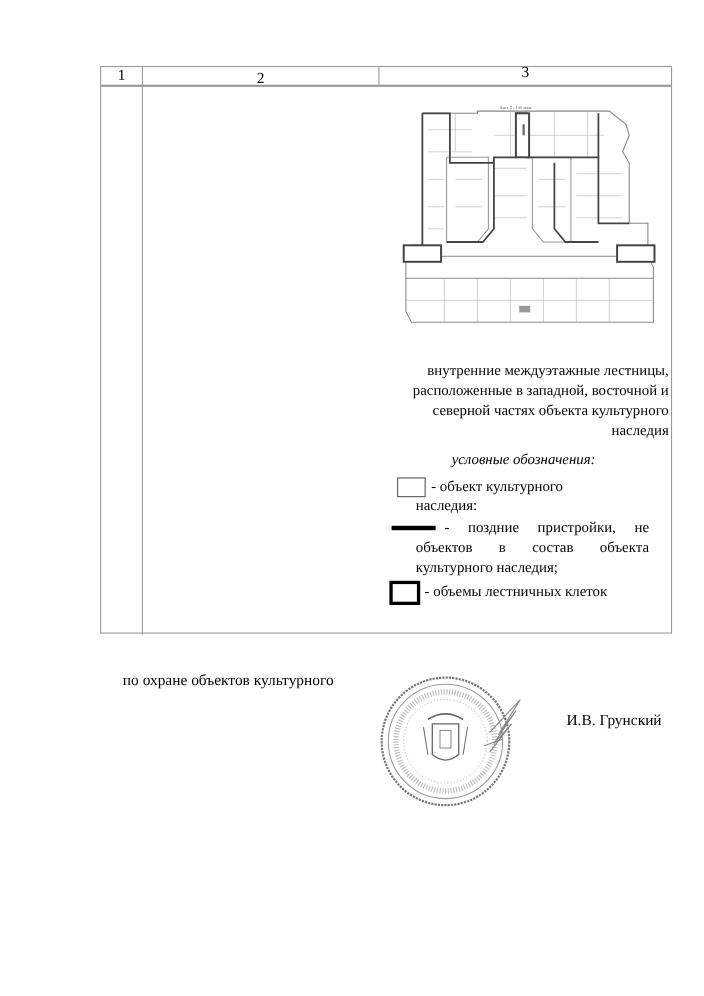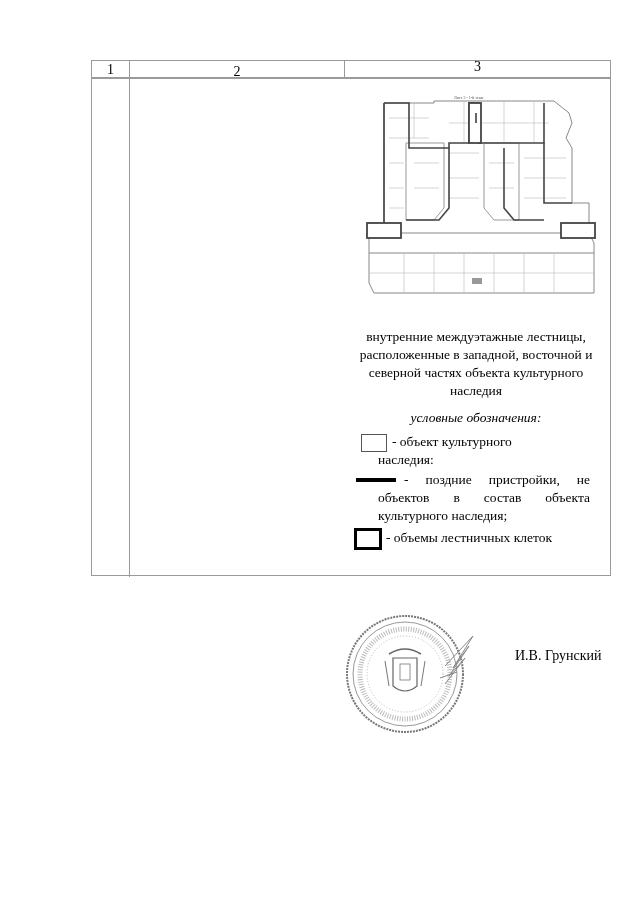--- a/index.html
+++ b/index.html
@@ -2,21 +2,21 @@
 <html><head>
 <meta charset="utf-8">
 <style>
   html,body{margin:0;padding:0;background:#fff;}
   body{width:640px;height:905px;position:relative;overflow:hidden;font-family:"Liberation Serif","DejaVu Serif",serif;color:#000;}
   .tbl{position:absolute;left:91px;top:60px;width:520px;height:516px;border:1px solid #9a9a9a;box-sizing:border-box;}
   .hdr{position:absolute;left:0;top:0;width:100%;height:16px;border-bottom:2px solid #9a9a9a;box-sizing:content-box;}
   .vline{position:absolute;top:0;width:1px;background:#9a9a9a;}
   .hcell{position:absolute;top:0;height:16px;text-align:center;font-size:14px;line-height:18px;}
   .plan{position:absolute;left:354px;top:93px;width:250px;height:214px;}
-  .caption{position:absolute;left:344px;top:328px;width:264px;text-align:center;font-size:13.5px;line-height:18px;}
+  .caption{position:absolute;left:344px;top:328px;width:264px;text-align:right;font-size:13.5px;line-height:18px;}
   .legend-title{position:absolute;left:344px;top:410px;width:264px;text-align:center;font-size:13.5px;font-style:italic;}
   .leg{position:absolute;font-size:13.5px;line-height:18px;}
   .box-thin{position:absolute;border:1px solid #555;background:#fff;}
   .box-thick{position:absolute;border:3px solid #000;background:#fff;}
   .line-thick{position:absolute;height:4px;background:#000;}
   .sig-left{position:absolute;left:100px;top:611px;width:215px;text-align:center;font-size:14px;line-height:18px;}
   .sig-name{position:absolute;left:515px;top:648px;font-size:14px;}
   .stamp{position:absolute;left:345px;top:606px;width:130px;height:135px;}
   .just{text-align:justify;text-align-last:justify;}
 </style>
@@ -102,20 +102,21 @@
 
 <div class="line-thick" style="left:356px;top:478px;width:40px;"></div>
 <div class="leg just" style="left:404px;top:471px;width:186px;">- поздние пристройки, не</div>
 <div class="leg just" style="left:378px;top:489px;width:212px;">объектов в состав объекта</div>
 <div class="leg" style="left:378px;top:507px;text-align:right;">культурного наследия;</div>
 
 <div class="box-thick" style="left:354px;top:528px;width:22px;height:16px;"></div>
 <div class="leg" style="left:386px;top:529px;">- объемы лестничных клеток</div>
 
 <div class="sig-left">
+  <div>по охране объектов культурного</div>
 </div>
 
 <svg class="stamp" viewBox="0 0 130 135">
   <circle cx="60" cy="68" r="58" fill="none" stroke="#777" stroke-width="2" stroke-dasharray="2 1"></circle>
   <circle cx="60" cy="68" r="52" fill="none" stroke="#999" stroke-width="1"></circle>
   <circle cx="60" cy="68" r="38" fill="none" stroke="#aaa" stroke-width="0.8" stroke-dasharray="1 2"></circle>
   <circle cx="60" cy="68" r="45" fill="none" stroke="#bbb" stroke-width="5" stroke-dasharray="1 1.5"></circle>
 
   <path d="M48 52 L72 52 L72 80 Q60 90 48 80 Z" fill="none" stroke="#666" stroke-width="1.2"></path>
   <path d="M44 48 Q60 38 76 48" fill="none" stroke="#666" stroke-width="1.5"></path>

